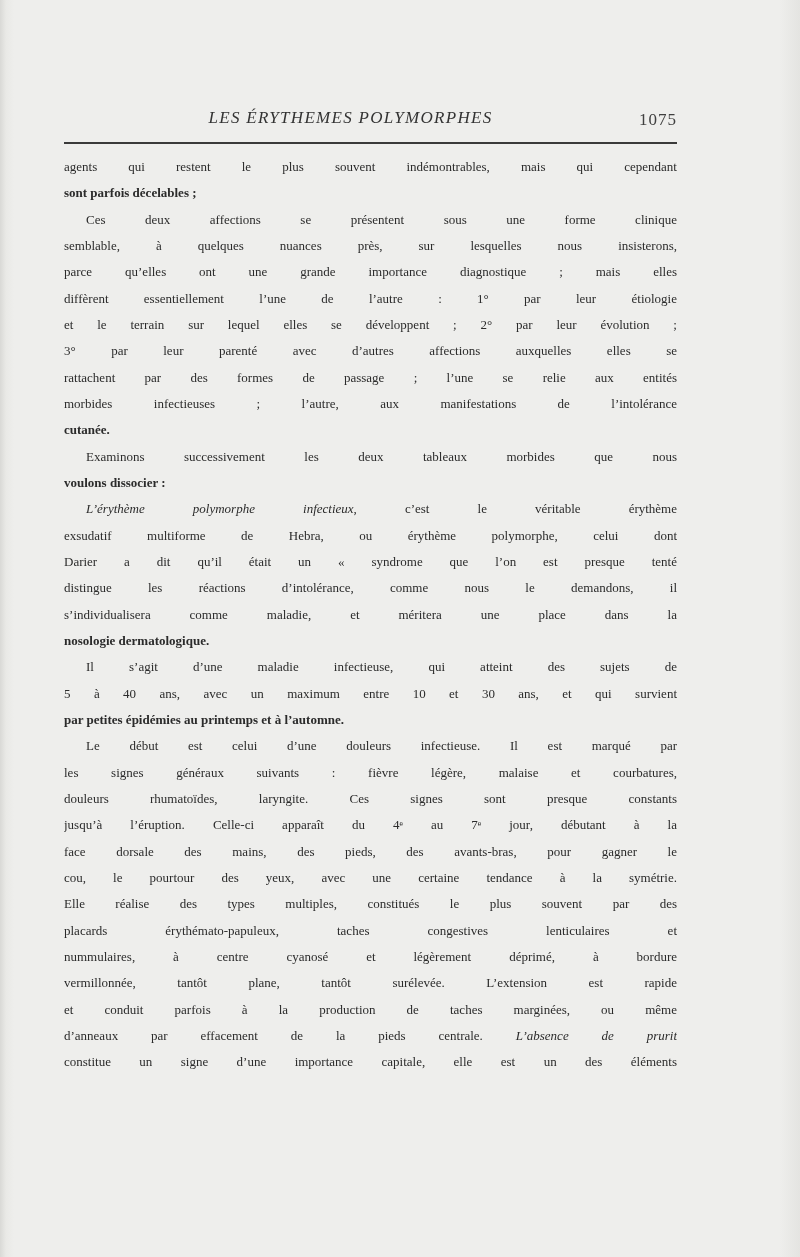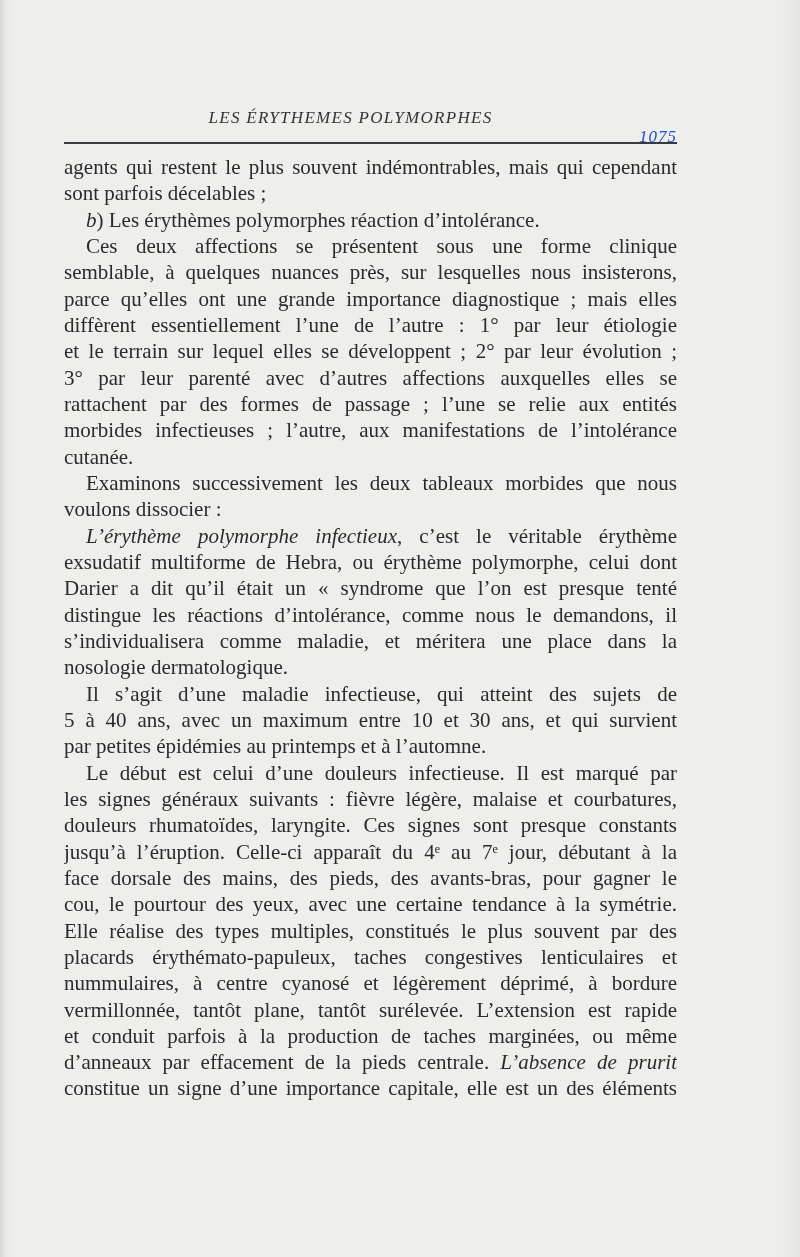--- a/index.html
+++ b/index.html
@@ -39,25 +39,24 @@
       top: 0;
       color: #333;
     }
     .running-title .title-inner {
       position: relative;
       left: -20px;
     }
     .page-number {
       position: absolute;
       right: 0;
-      top: 19px;
+      top: 2px;
       font-size: 17px;
       letter-spacing: 1px;
-      color: #1d4ed8;
-      font-style: italic;
+      color: #404040;
     }
     .rule {
       position: absolute;
       left: 64px;
       top: 142px;
       width: 613px;
       height: 2px;
       background: #3a3a3a;
       z-index: 1;
     }
@@ -65,28 +64,29 @@
       position: absolute;
       left: 64px;
       top: 154px;
       width: 613px;
       z-index: 1;
     }
     .line {
       display: block;
       height: 26.33px;
       line-height: 26.33px;
-      font-size: 21px;
+      font-size: 13px;
       white-space: nowrap;
       text-align: justify;
       text-align-last: justify;
       overflow: hidden;
     }
     .line.last {
       text-align-last: left;
+      font-weight: bold;
     }
     .line.indent {
       padding-left: 22px;
     }
     .it { font-style: italic; }
   </style>
 </head>
 <body>
 
 <div class="page-shade"></div>
@@ -94,21 +94,20 @@
 <div class="running-head">
   <div class="running-title"><span class="title-inner">LES ÉRYTHEMES POLYMORPHES</span></div>
   <div class="page-number">1075</div>
 </div>
 
 <div class="rule"></div>
 
 <div class="body-text">
   <span class="line"><span>agents qui restent le plus souvent indémontrables, mais qui cependant</span></span>
   <span class="line last"><span>sont parfois décelables ;</span></span>
-  <span class="line indent last"><span class="it">b</span><span>) Les érythèmes polymorphes réaction d’intolérance.</span></span>
   <span class="line indent"><span>Ces deux affections se présentent sous une forme clinique</span></span>
   <span class="line"><span>semblable, à quelques nuances près, sur lesquelles nous insisterons,</span></span>
   <span class="line"><span>parce qu’elles ont une grande importance diagnostique ; mais elles</span></span>
   <span class="line"><span>diffèrent essentiellement l’une de l’autre : 1° par leur étiologie</span></span>
   <span class="line"><span>et le terrain sur lequel elles se développent ; 2° par leur évolution ;</span></span>
   <span class="line"><span>3° par leur parenté avec d’autres affections auxquelles elles se</span></span>
   <span class="line"><span>rattachent par des formes de passage ; l’une se relie aux entités</span></span>
   <span class="line"><span>morbides infectieuses ; l’autre, aux manifestations de l’intolérance</span></span>
   <span class="line last"><span>cutanée.</span></span>
   <span class="line indent"><span>Examinons successivement les deux tableaux morbides que nous</span></span>

